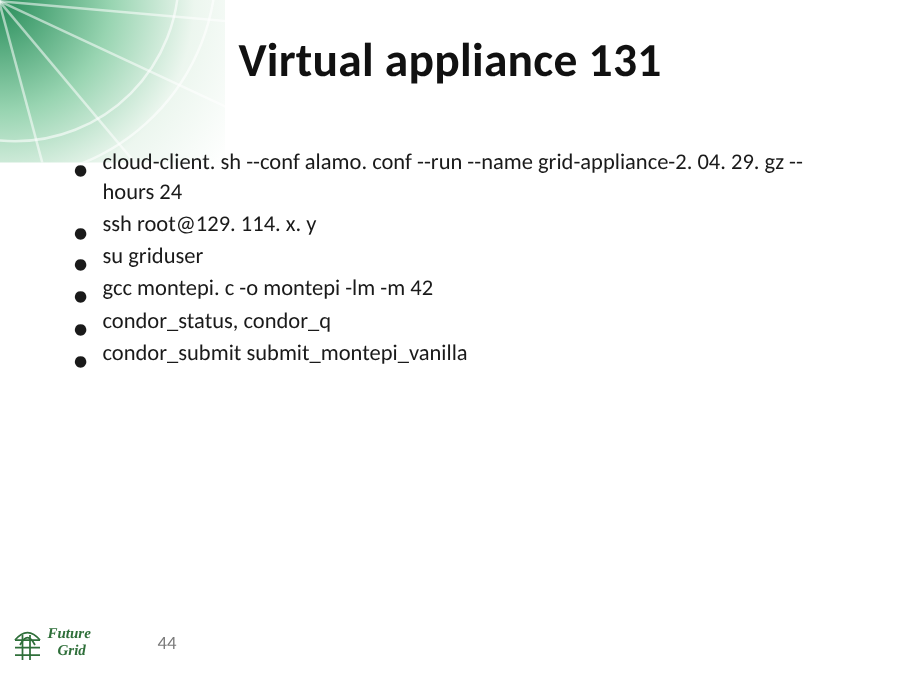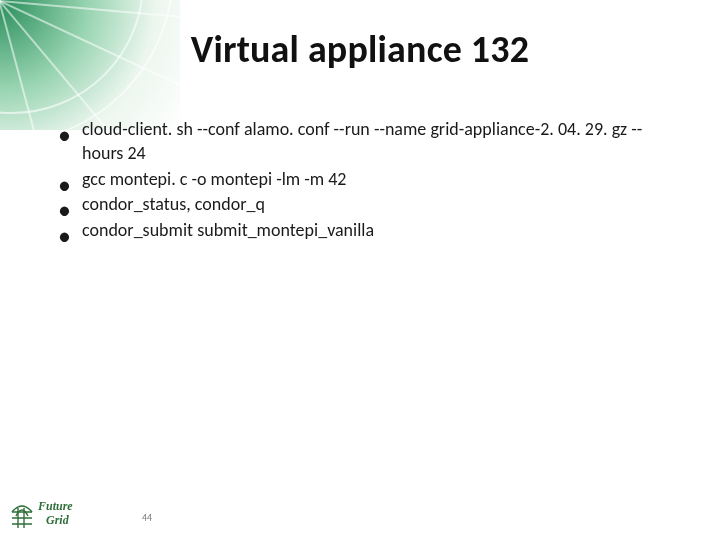--- a/index.html
+++ b/index.html
@@ -71,22 +71,22 @@
     position: absolute;
     left: 4px;
     top: 0;
     font-size: 26px;
     color: #1a1a1a;
   }
 
   .pagenum {
     position: absolute;
     bottom: 16px;
-    left: 142px;
-    font-size: 10px;
+    left: 126px;
+    font-size: 15px;
     color: #7a7a7a;
   }
 
   .logo {
     position: absolute;
     bottom: 10px;
     left: 8px;
     width: 84px;
     height: 40px;
     text-align: center;
@@ -96,25 +96,27 @@
 </head>
 <body>
 
 <div class="bg-corner">
   <div class="ray r1"></div>
     <div class="ray r2"></div>
     <div class="ray r3"></div>
     <div class="ray r4"></div>
 </div>
 
-<h1 class="title">Virtual appliance 132</h1>
+<h1 class="title">Virtual appliance 131</h1>
 
 <div class="content">
   <ul>
     <li>cloud-client. sh --conf alamo. conf --run --name grid-appliance-2. 04. 29. gz --hours 24</li>
+    <li>ssh root@129. 114. x. y</li>
+    <li>su griduser</li>
     <li>gcc montepi. c -o montepi -lm -m 42</li>
     <li>condor_status, condor_q</li>
     <li>condor_submit submit_montepi_vanilla</li>
   </ul>
 </div>
 
 <div class="pagenum">44</div>
 
 <div class="logo" title="Future Grid">
   <svg viewBox="0 0 84 40">

